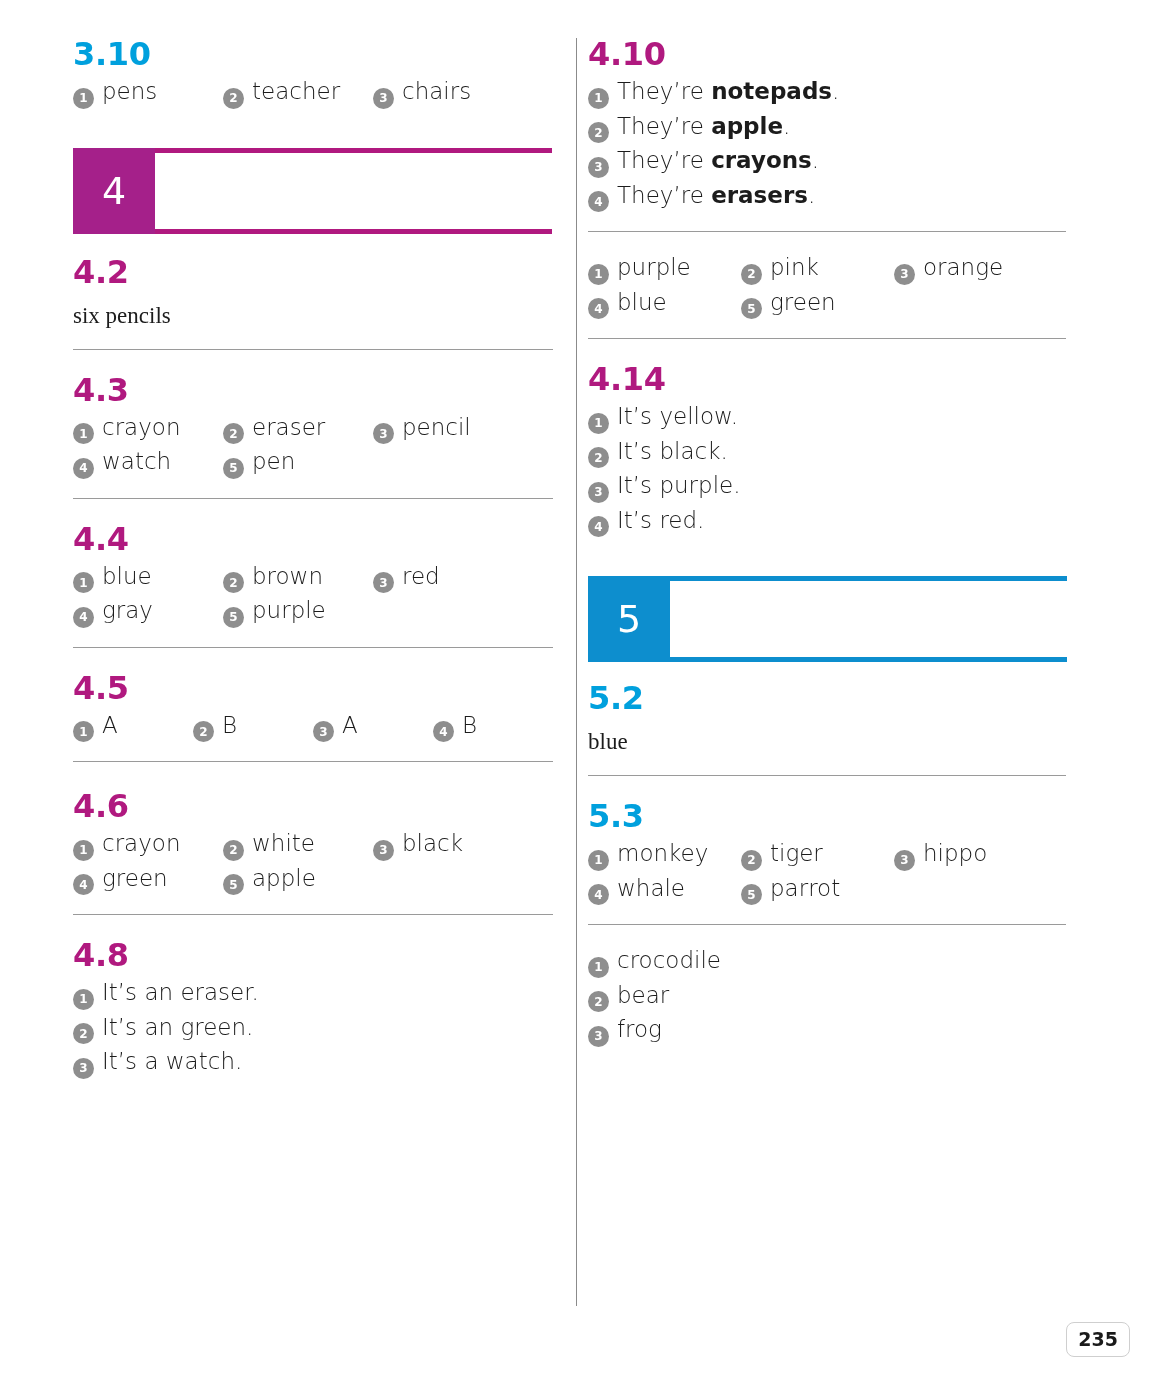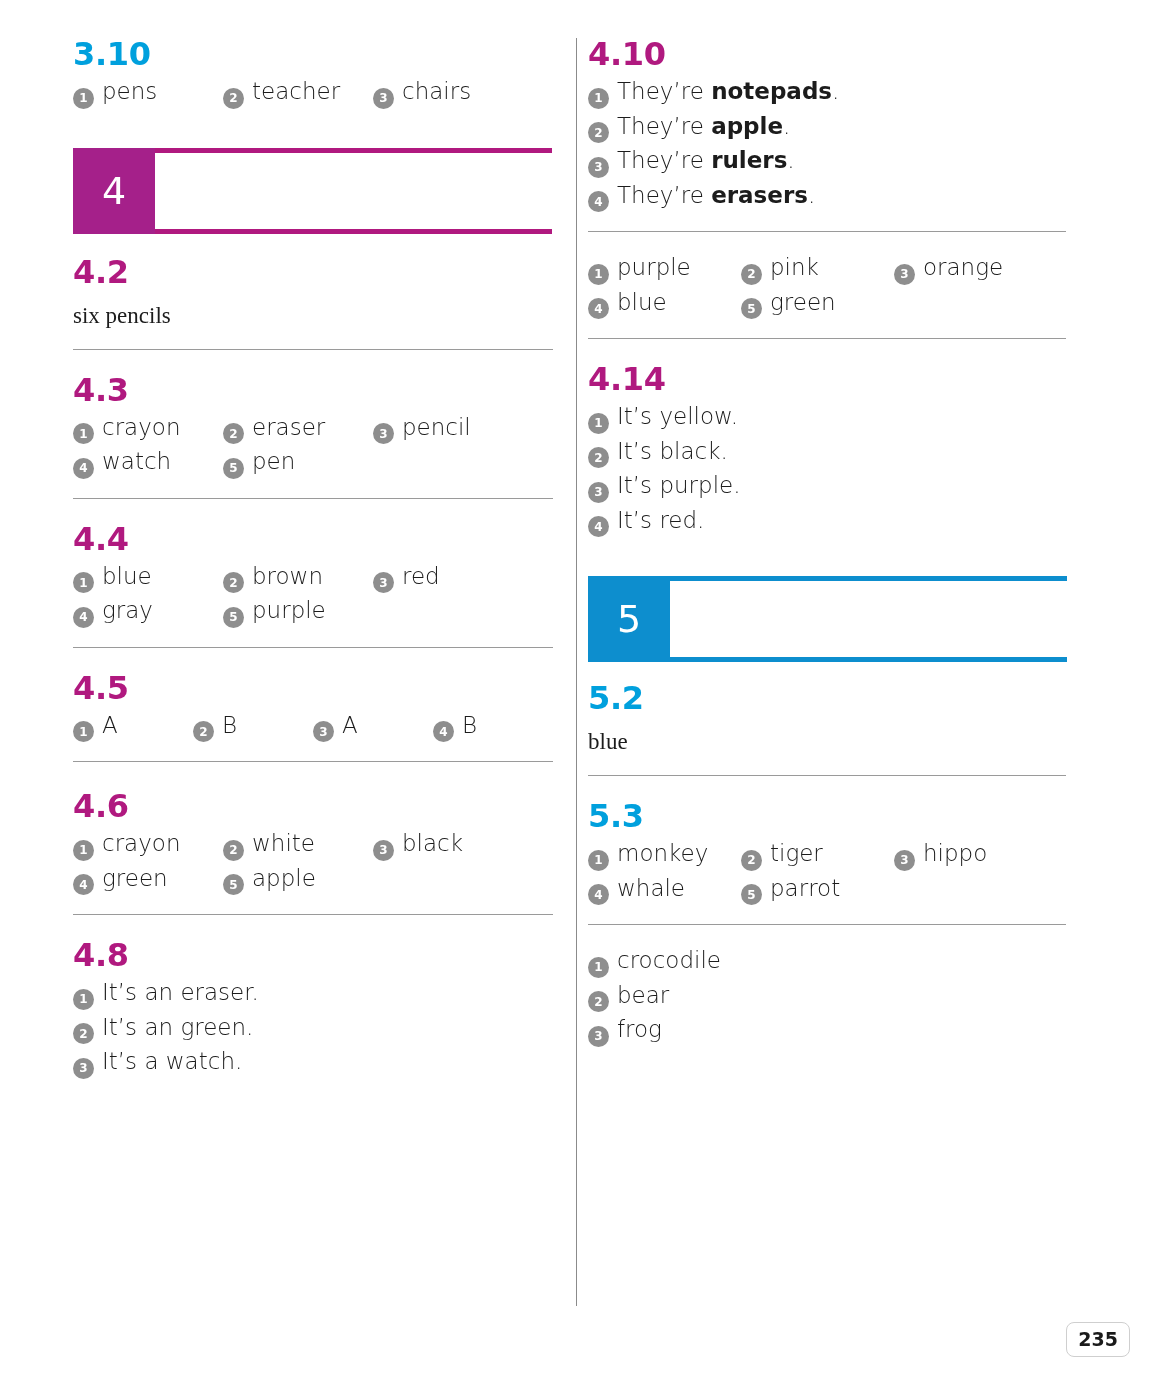--- a/index.html
+++ b/index.html
@@ -359,21 +359,21 @@
           </div>
           <div class="answer-row" style="margin-top: 9px;">
             <div class="answer-item">
               <span class="num-badge">2</span>
               <span class="answer-text">They’re <b>apple</b>.</span>
             </div>
           </div>
           <div class="answer-row" style="margin-top: 9px;">
             <div class="answer-item">
               <span class="num-badge">3</span>
-              <span class="answer-text">They’re <b>rulers</b>.</span>
+              <span class="answer-text">They’re <b>crayons</b>.</span>
             </div>
           </div>
           <div class="answer-row" style="margin-top: 9px;">
             <div class="answer-item">
               <span class="num-badge">4</span>
               <span class="answer-text">They’re <b>erasers</b>.</span>
             </div>
           </div>
         </div>
       </div>

